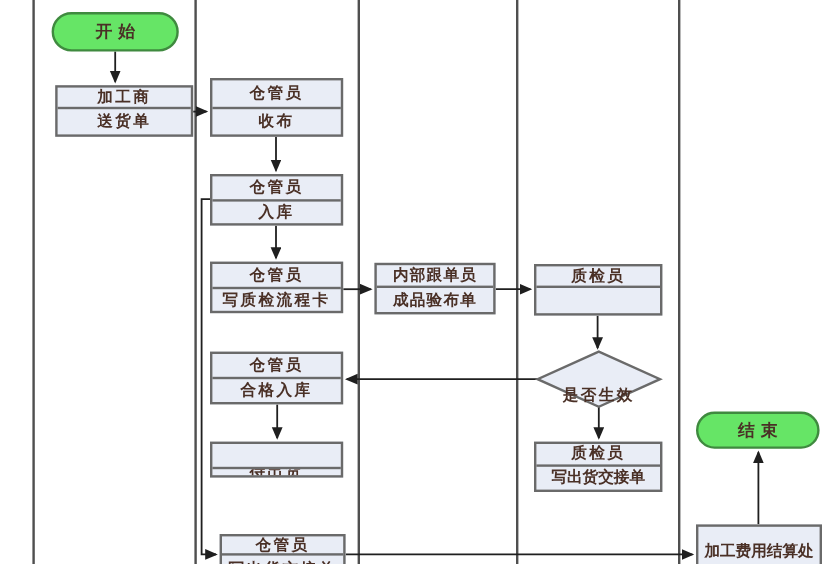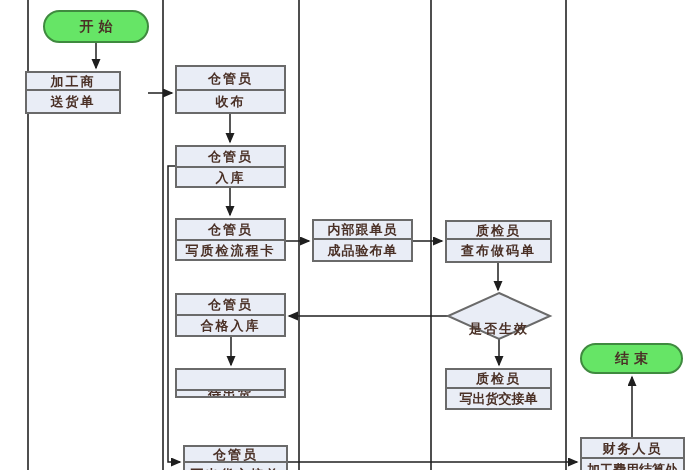--- a/index.html
+++ b/index.html
@@ -82,21 +82,21 @@
     <polyline points="175,166 168,166 168,462 180,462" marker-end="url(#arw)"></polyline>
     <line x1="288" y1="462" x2="577" y2="462" marker-end="url(#arw)"></line>
     <line x1="632" y1="437" x2="632" y2="377" marker-end="url(#arw)"></line>
     <polygon class="diamond-shape" points="499,293 550,316 499,339 448,316"></polygon>
   </svg>
 
   <div class="terminator" style="left:43px;top:10px;width:106px;height:33px">
     <span>开始</span>
   </div>
 
-  <div class="node" style="left:25px;top:71px;width:96px;height:43px">
+  <div class="node" style="left:46px;top:71px;width:115px;height:43px">
     <div class="row role" style="height:18px">加工商</div>
     <div class="row fill">送货单</div>
   </div>
 
   <div class="node" style="left:175px;top:65px;width:111px;height:49px">
     <div class="row role" style="height:24px">仓管员</div>
     <div class="row fill">收布</div>
   </div>
 
   <div class="node" style="left:175px;top:145px;width:111px;height:43px">
@@ -124,34 +124,32 @@
     <div class="row fill">写出货交接单</div>
   </div>
 
   <div class="node" style="left:312px;top:219px;width:101px;height:43px">
     <div class="row role" style="height:19px;letter-spacing:1px">内部跟单员</div>
     <div class="row fill" style="letter-spacing:1px">成品验布单</div>
   </div>
 
   <div class="node" style="left:445px;top:220px;width:107px;height:43px">
     <div class="row role" style="height:18px">质检员</div>
-    <div class="row fill">查布做码单</div>
   </div>
 
   <div class="diamond-label" style="left:448px;top:316px;width:102px;height:26px">
     <span>是否生效</span>
   </div>
 
   <div class="node" style="left:445px;top:368px;width:107px;height:42px">
     <div class="row role" style="height:19px">质检员</div>
     <div class="row fill" style="letter-spacing:0">写出货交接单</div>
   </div>
 
   <div class="node" style="left:580px;top:437px;width:105px;height:45px">
-    <div class="row role" style="height:20px">财务人员</div>
     <div class="row fill" style="letter-spacing:0">加工费用结算处</div>
   </div>
 
   <div class="terminator" style="left:580px;top:343px;width:103px;height:31px">
     <span>结束</span>
   </div>
 
 </div>
 
 </body></html>

